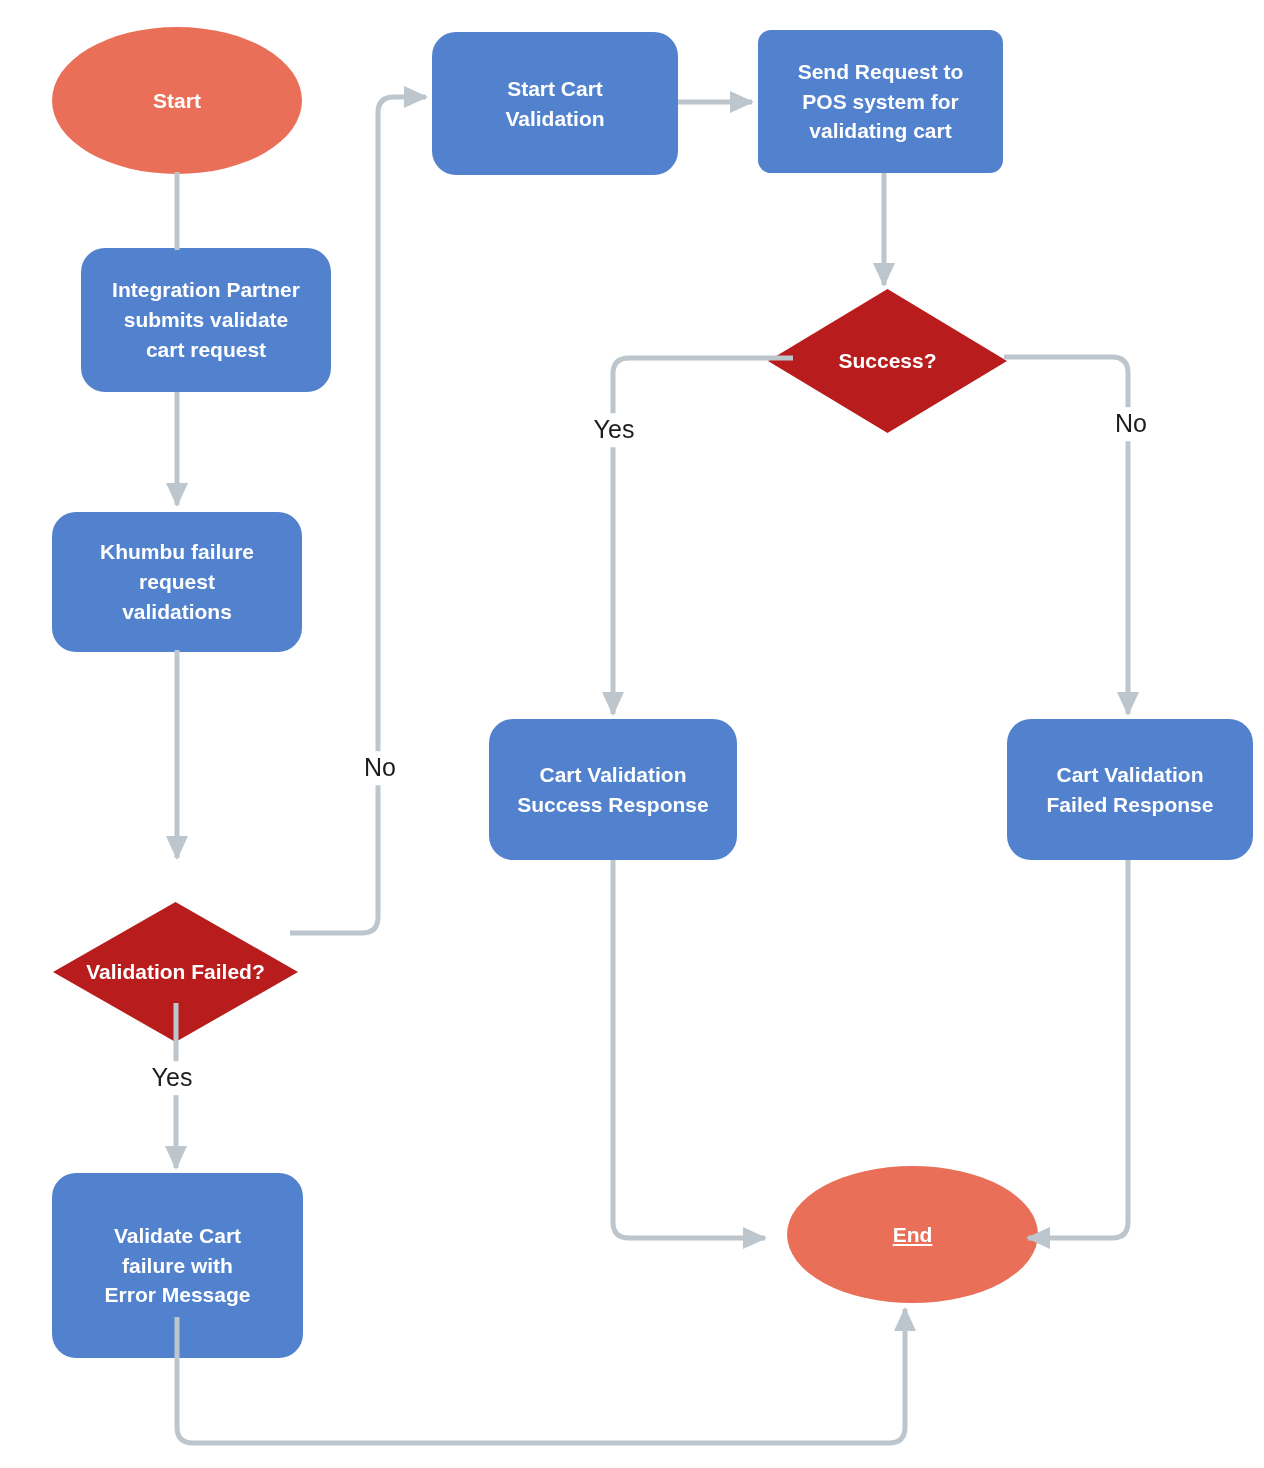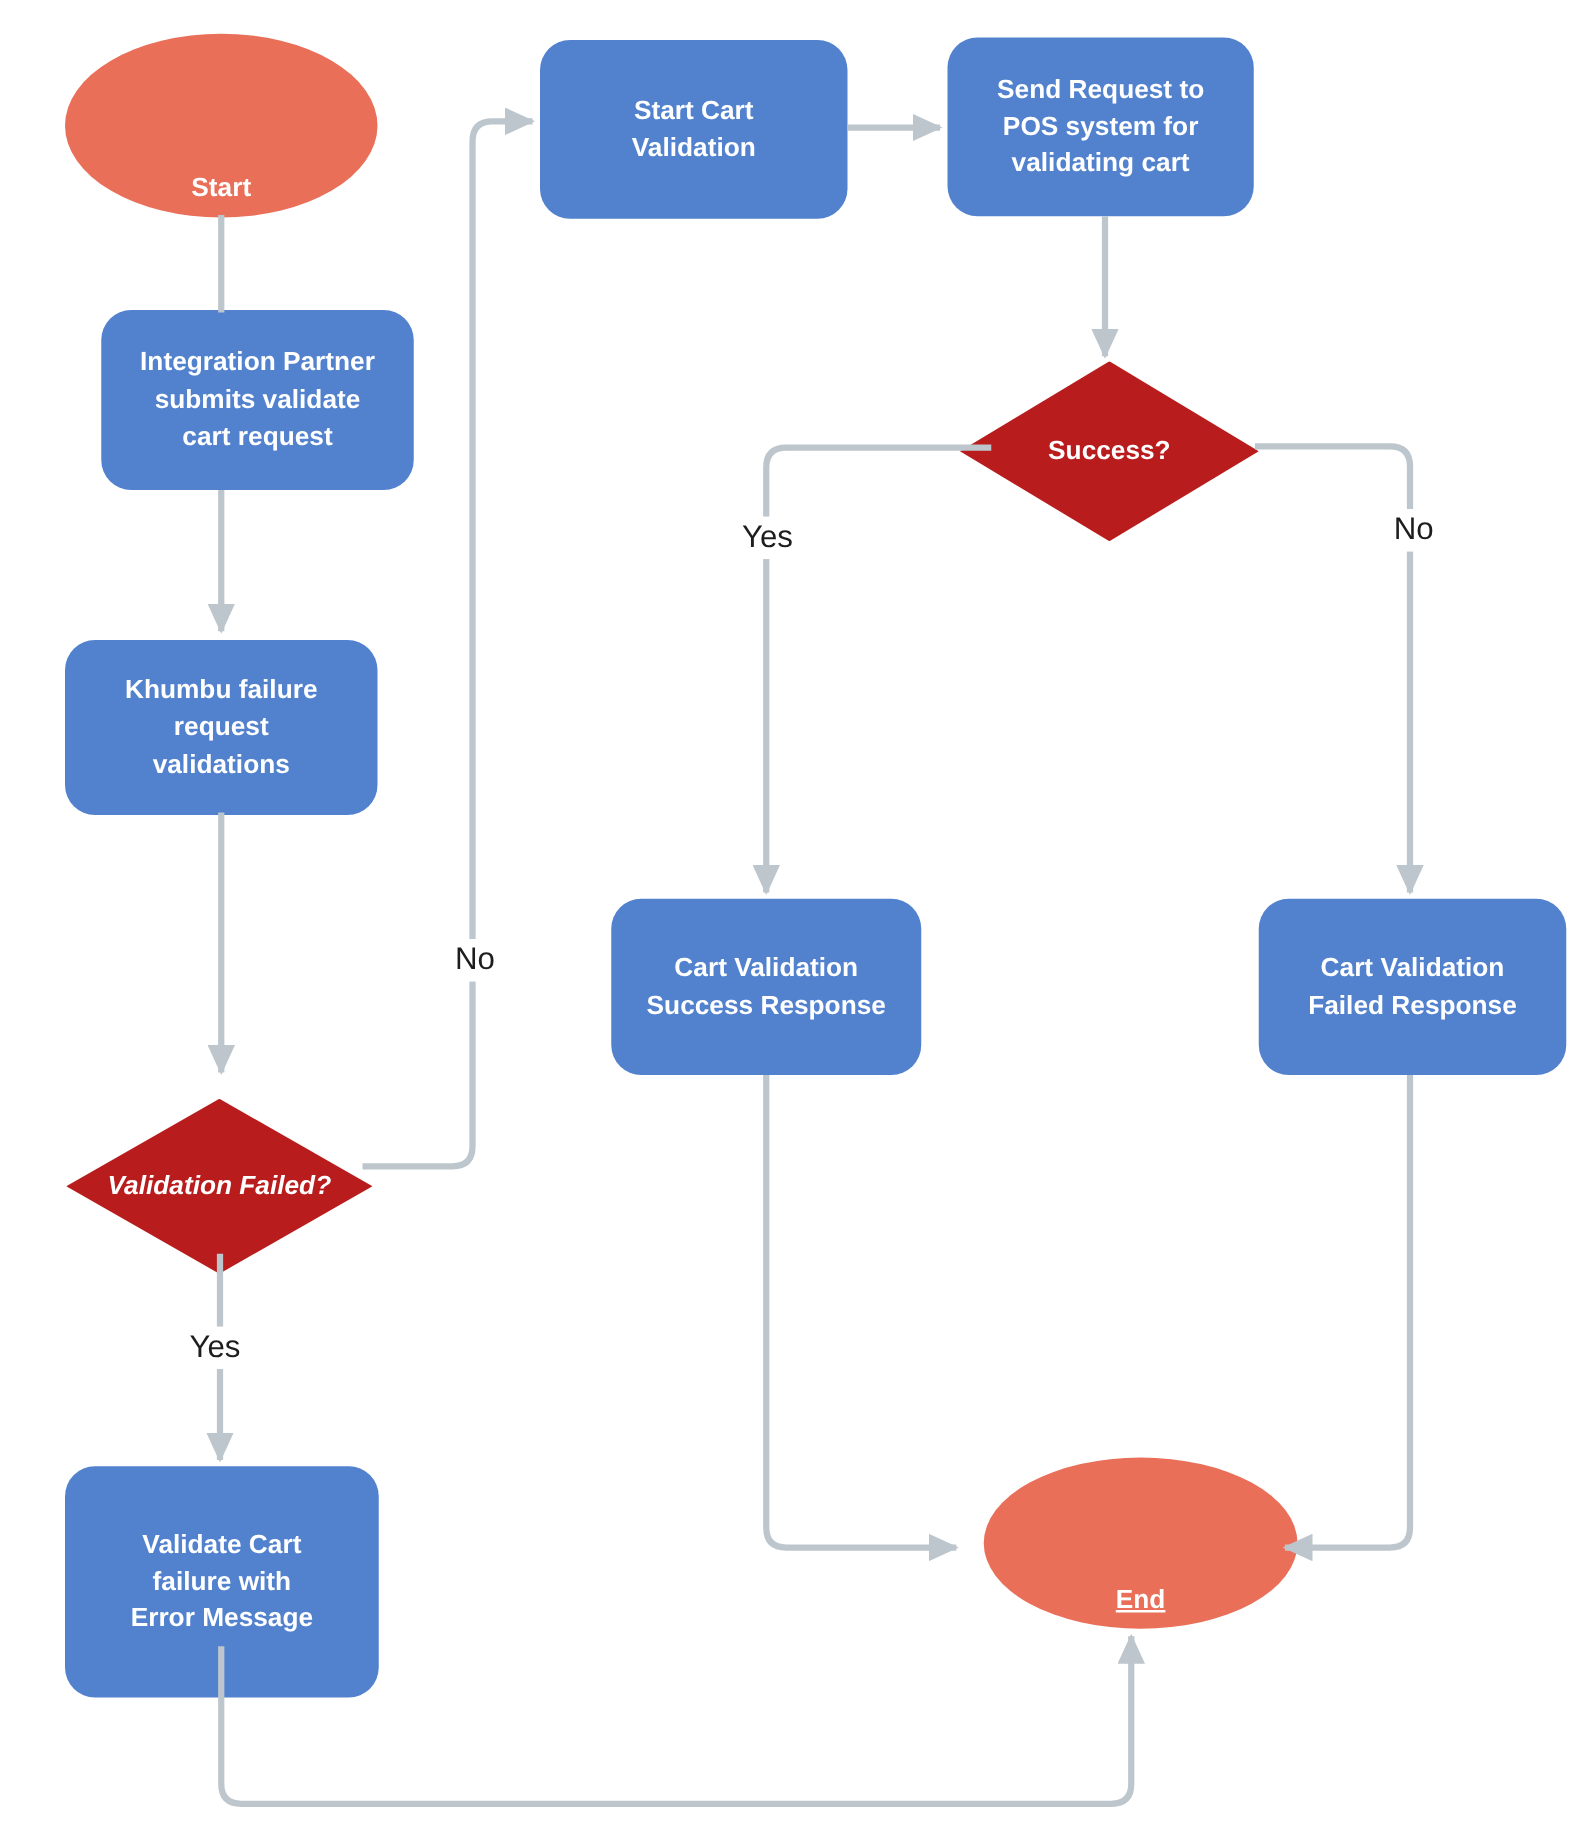--- a/index.html
+++ b/index.html
@@ -23,31 +23,31 @@
     text-align: center;
     color: #ffffff;
     font-size: 21px;
     font-weight: 600;
     line-height: 1.42;
     box-sizing: border-box;
     padding: 8px;
   }
   .node-label { white-space: pre-line; }
   .process   { background: #5282CE; border-radius: 24px; }
-  .terminator{ background: #E96F59; border-radius: 50%; align-items: flex-end; }
+  .terminator{ background: #E96F59; border-radius: 50%; }
   .decision  { background: #b91c1c; clip-path: polygon(50% 0%, 100% 50%, 50% 100%, 0% 50%); }
 
   
   #n-start               { left:  52px; top:   27px; width: 250px; height: 147px; }
   #n-integration         { left:  53px; top:  248px; width: 250px; height: 144px; margin-left: 28px; }
   #n-khumbu              { left:  52px; top:  512px; width: 250px; height: 140px; }
-  #n-validation-failed   { left:  53px; top:  879px; width: 245px; height: 140px; font-style: italic; }
+  #n-validation-failed   { left:  53px; top:  902px; width: 245px; height: 140px; }
   #n-validate-cart-fail  { left:  52px; top: 1173px; width: 251px; height: 185px; }
   #n-start-cart          { left: 432px; top:   32px; width: 246px; height: 143px; text-align: center; }
-  #n-send-request        { left: 758px; top:   30px; width: 245px; height: 143px; }
+  #n-send-request        { left: 758px; top:   30px; width: 245px; height: 143px; border-radius: 13px; }
   #n-success             { left: 768px; top:  289px; width: 239px; height: 144px; }
   #n-success-response    { left: 489px; top:  719px; width: 248px; height: 141px; }
   #n-failed-response     { left:1007px; top:  719px; width: 246px; height: 141px; }
   #n-end                 { left: 787px; top: 1166px; width: 251px; height: 137px; text-decoration: underline; }
 
   .connectors {
     position: absolute;
     left: 0; top: 0;
     width: 1264px;
     height: 1468px;

